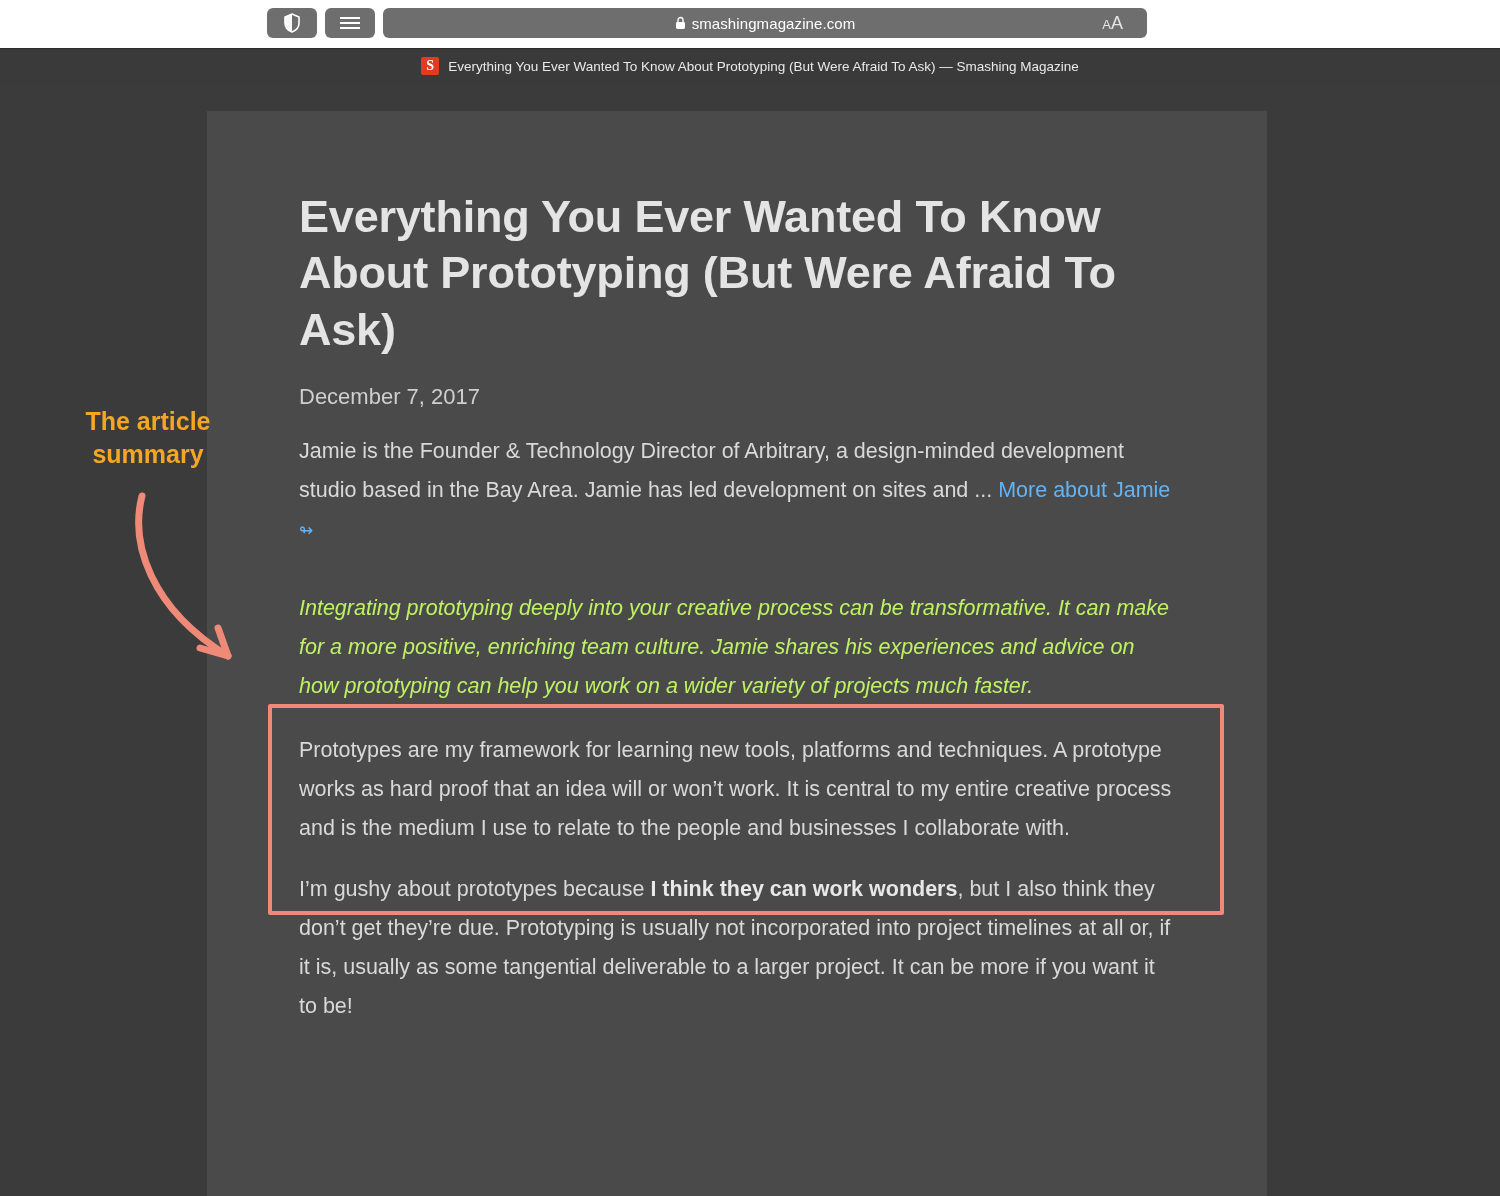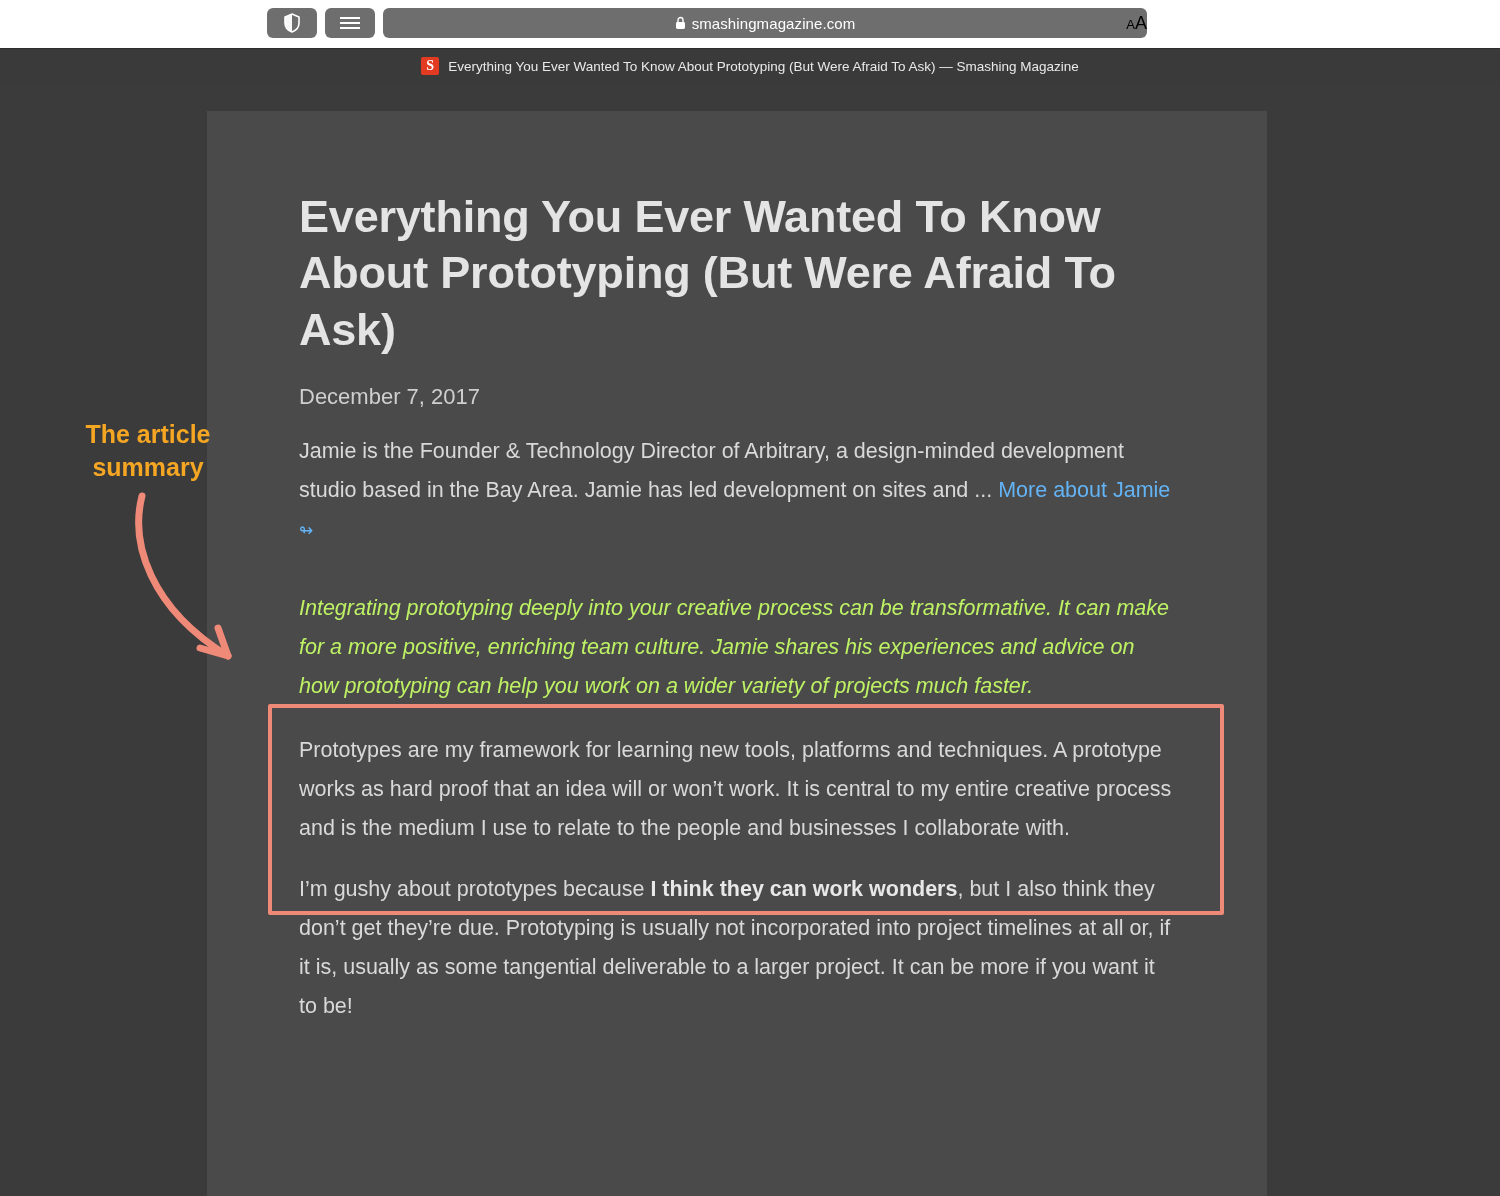--- a/index.html
+++ b/index.html
@@ -61,24 +61,24 @@
     align-items: center;
   }
   .url-text {
     color: #ffffff;
     font-size: 15px;
     letter-spacing: .1px;
     text-align: right;
   }
   .aa {
     position: absolute;
-    right: 0;
+    right: 24px;
     top: 50%;
     transform: translateY(-50%);
-    color: #000000;
+    color: #e5e5e5;
     font-size: 13px;
     line-height: 1;
   }
   .aa .big { font-size: 18px; }
 
   
   .tabbar {
     position: absolute;
     top: 48px; left: 0;
     width: 1500px;
@@ -193,21 +193,21 @@
     height: 203px;
     border: 4px solid #f08a78;
     border-radius: 2px;
     pointer-events: none;
   }
 
   
   .annotation {
     position: absolute;
     left: 48px;
-    top: 418px;
+    top: 405px;
     width: 200px;
     color: #f5a623;
     font-size: 25px;
     font-weight: bold;
     line-height: 1.3;
     text-align: center;
   }
   .arrow-svg {
     position: absolute;
     left: 120px;

